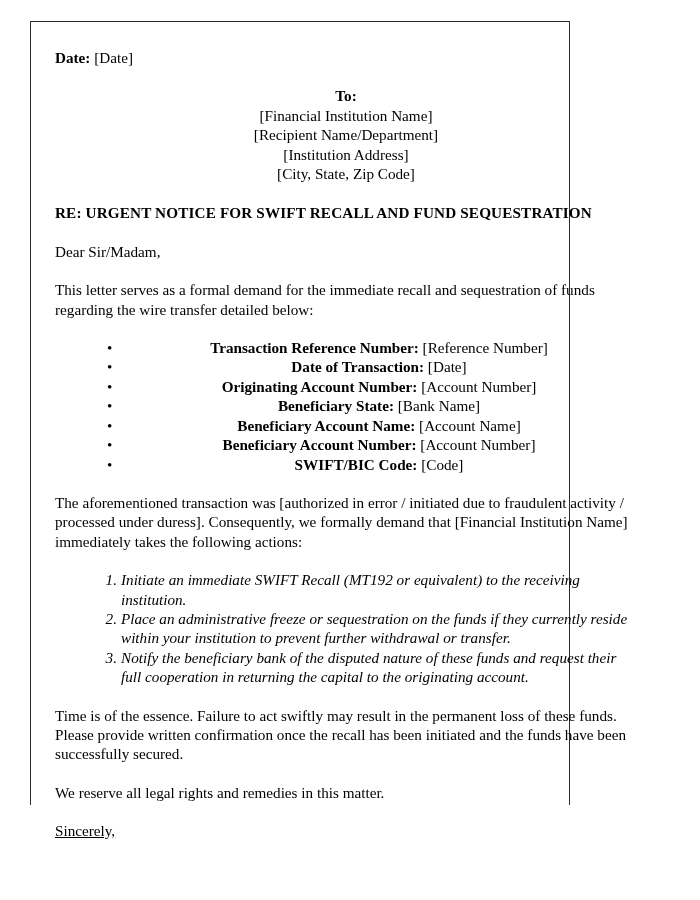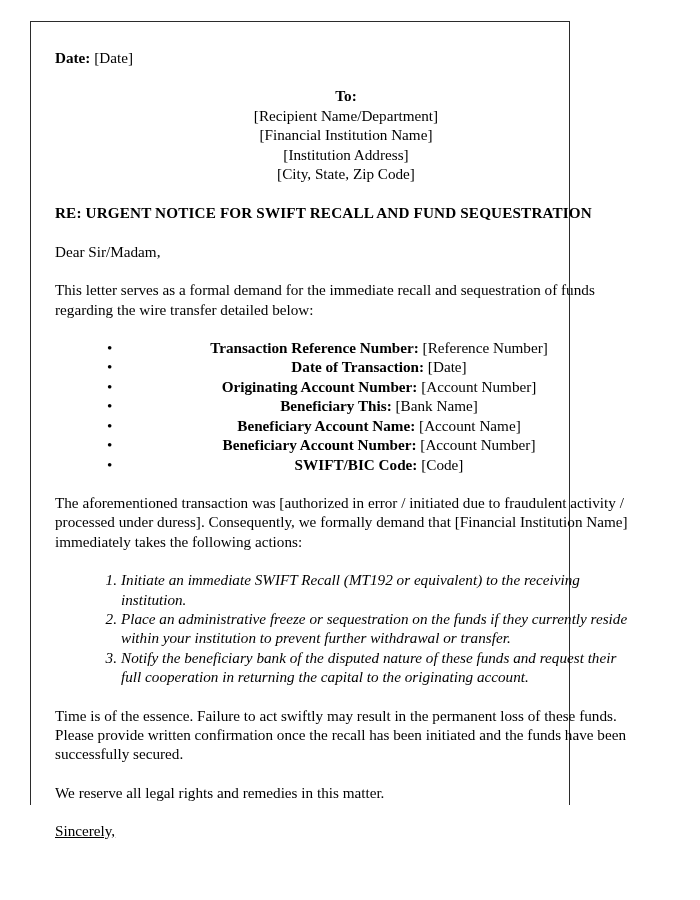--- a/index.html
+++ b/index.html
@@ -109,37 +109,37 @@
 
 <div id="page-frame">
   <div id="doc-body">
 
     <p class="blk date-line">
       <span class="lbl">Date:</span><span> </span><span>[Date]</span>
     </p>
 
     <div class="blk to-block">
       <span class="ln lbl">To:</span>
+      <span class="ln">[Financial Institution Name]</span>
       <span class="ln">[Recipient Name/Department]</span>
-      <span class="ln">[Financial Institution Name]</span>
       <span class="ln">[Institution Address]</span>
       <span class="ln">[City, State, Zip Code]</span>
     </div>
 
     <p class="blk re-line">RE: URGENT NOTICE FOR SWIFT RECALL AND FUND SEQUESTRATION</p>
 
     <p class="blk salutation">Dear Sir/Madam,</p>
 
     <p class="blk para">This letter serves as a formal demand for the immediate recall and sequestration of funds regarding the wire transfer detailed below:</p>
 
     <ul class="detail-list">
       <li><span class="lbl">Transaction Reference Number:</span><span> </span><span>[Reference Number]</span></li>
       <li><span class="lbl">Date of Transaction:</span><span> </span><span>[Date]</span></li>
       <li><span class="lbl">Originating Account Number:</span><span> </span><span>[Account Number]</span></li>
-      <li><span class="lbl">Beneficiary This:</span><span> </span><span>[Bank Name]</span></li>
+      <li><span class="lbl">Beneficiary State:</span><span> </span><span>[Bank Name]</span></li>
       <li><span class="lbl">Beneficiary Account Name:</span><span> </span><span>[Account Name]</span></li>
       <li><span class="lbl">Beneficiary Account Number:</span><span> </span><span>[Account Number]</span></li>
       <li><span class="lbl">SWIFT/BIC Code:</span><span> </span><span>[Code]</span></li>
     </ul>
 
     <p class="blk para">The aforementioned transaction was [authorized in error / initiated due to fraudulent activity / processed under duress]. Consequently, we formally demand that [Financial Institution Name] immediately takes the following actions:</p>
 
     <ol class="action-list">
       <li>Initiate an immediate SWIFT Recall (MT192 or equivalent) to the receiving institution.</li>
       <li>Place an administrative freeze or sequestration on the funds if they currently reside within your institution to prevent further withdrawal or transfer.</li>

